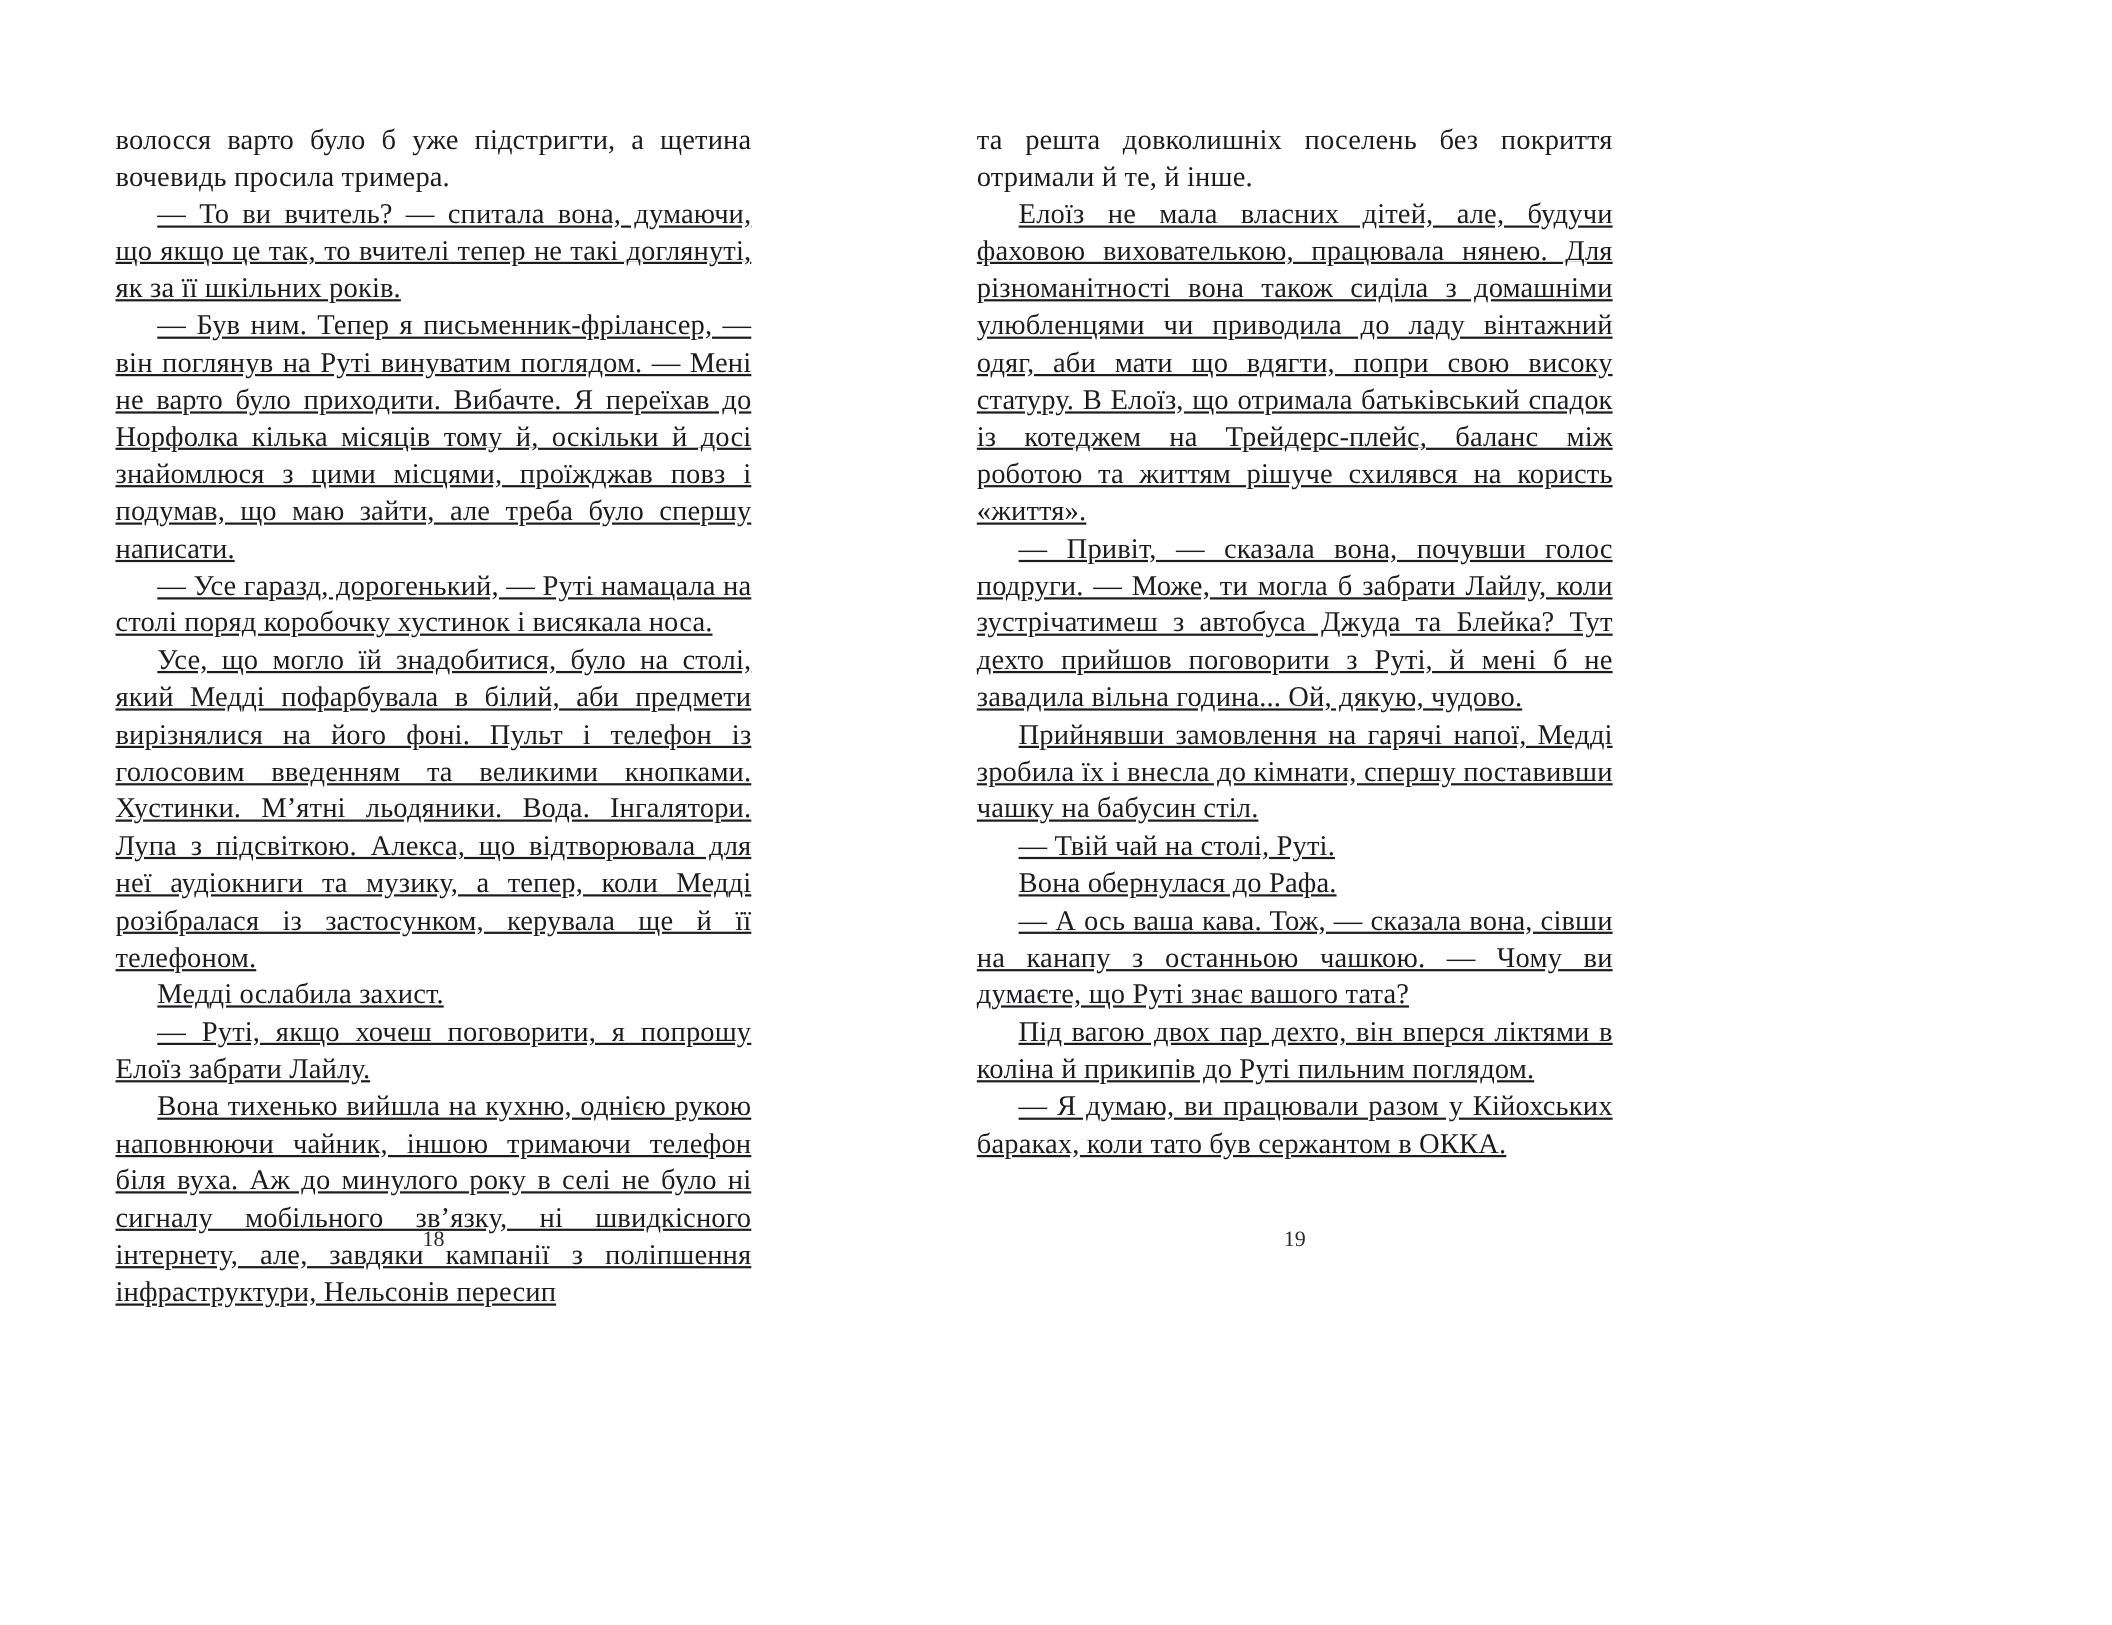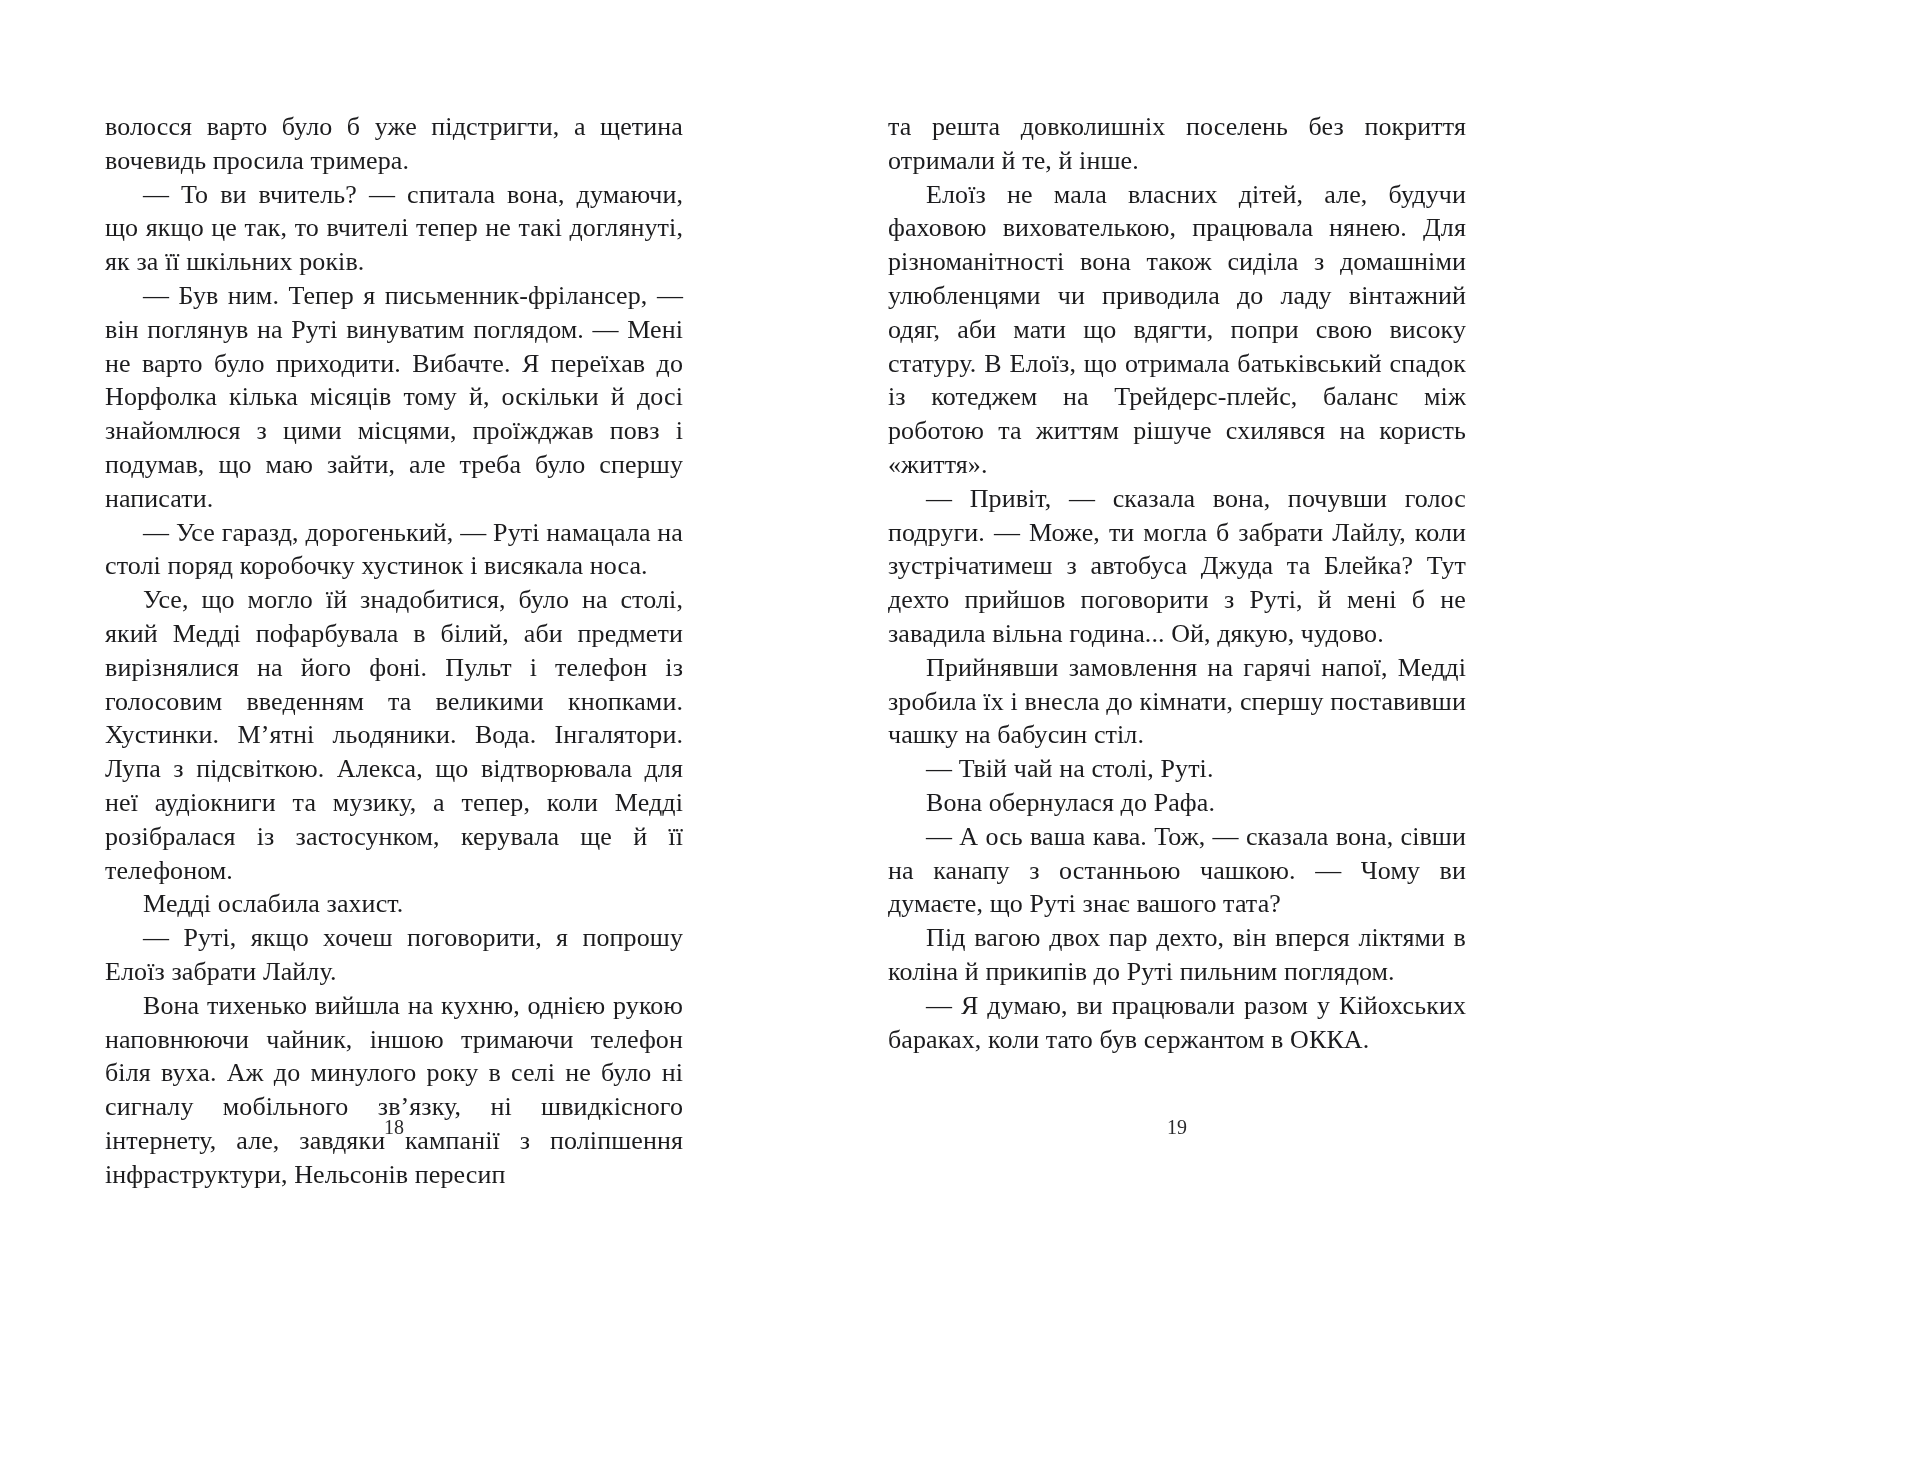--- a/index.html
+++ b/index.html
@@ -37,20 +37,21 @@
     line-height: 33.8px;
     text-align: justify;
     letter-spacing: 0.1px;
   }
   .para {
     margin: 0;
     padding: 0;
   }
   .para.indent {
     text-indent: 38px;
+    text-decoration: underline;
   }
   .page-number {
     position: absolute;
     top: 1116px;
     left: 0;
     width: 100%;
     text-align: center;
     font-size: 20px;
     color: #2a2a2c;
   }

